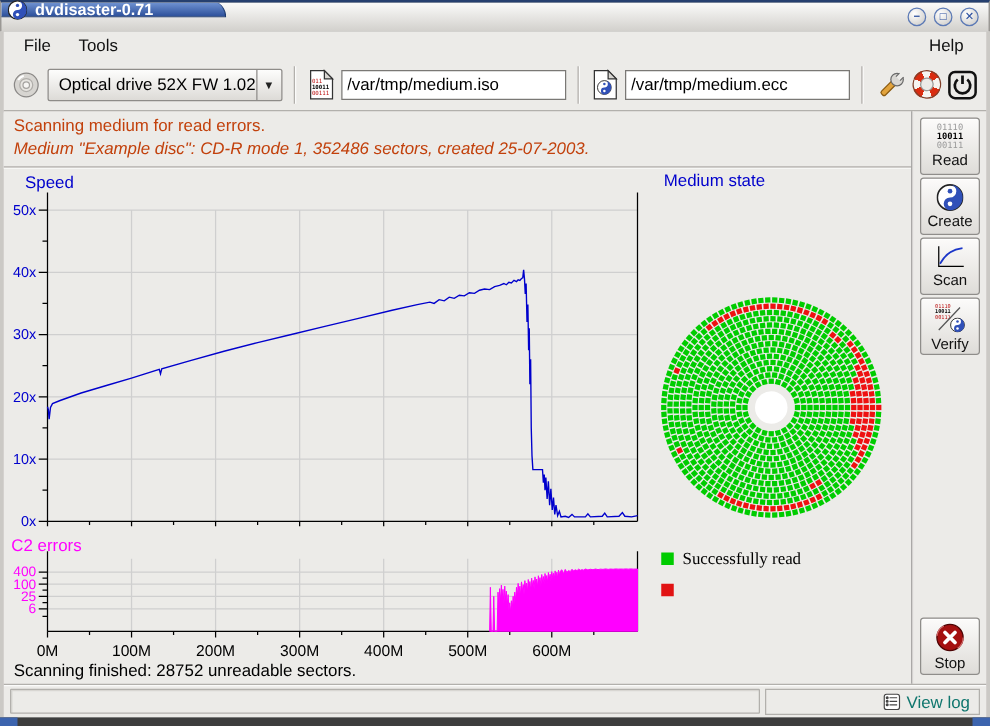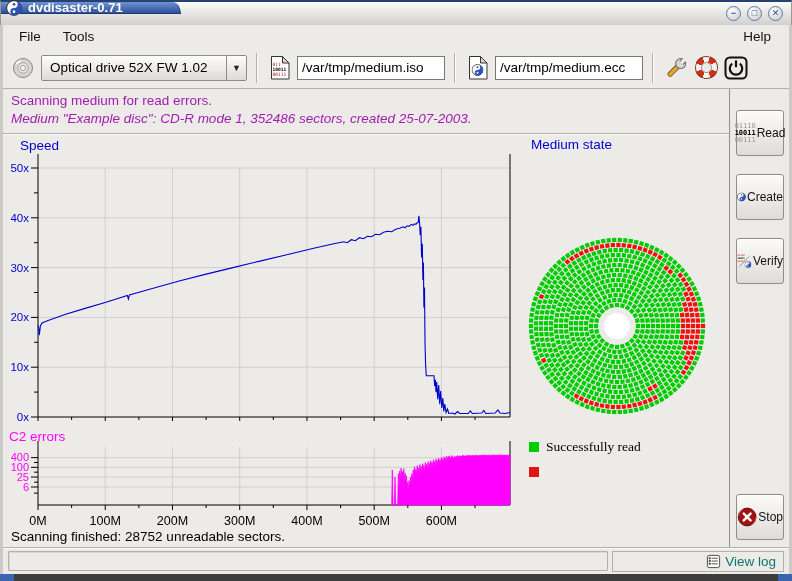--- a/index.html
+++ b/index.html
@@ -41,52 +41,52 @@
     padding:0 6px; border-bottom:1px solid #b2b0ac; }
   .tool-btn { width:28px; height:28px; background:none; border:none; display:flex;
     align-items:center; justify-content:center; }
   .combo { width:206px; height:26px; display:flex; align-items:center;
     background:linear-gradient(#fdfdfc,#dddbd7); border:1px solid #8e8c89; border-radius:2px;
     font-size:13.5px; color:#000; }
   .combo-label { flex:1; padding-left:8px; white-space:nowrap; overflow:hidden; }
   .combo-arrow { width:20px; align-self:stretch; border-left:1px solid #8e8c89;
     display:flex; align-items:center; justify-content:center; font-size:9px; color:#222; }
   .tsep { width:2px; height:30px; border-left:1px solid #b2b0ac; border-right:1px solid #fbfbfa; margin:0 5px; }
-  .entry { width:148px; height:23px; border:1px solid #7a7875; background:#fff;
+  .entry { width:180px; height:23px; border:1px solid #7a7875; background:#fff;
     font-family:"Liberation Sans","DejaVu Sans",sans-serif; font-size:13.5px; padding:11px 4px; color:#000; }
   .tool-icon { width:26px; height:28px; display:flex; align-items:center; justify-content:center; }
   .lifebuoy { width:23px; height:23px; border-radius:50%; transform:rotate(18deg);
     background:conic-gradient(#d92c10 0 40deg,#f6f4f0 40deg 95deg,#d92c10 95deg 140deg,#f6f4f0 140deg 185deg,#d92c10 185deg 230deg,#f6f4f0 230deg 275deg,#d92c10 275deg 320deg,#f6f4f0 320deg 360deg);
     box-shadow:inset 0 0 0 1px #82402a; position:relative; }
   .lifebuoy::after { content:""; position:absolute; inset:7px; border-radius:50%;
     background:#ecebe8; box-shadow:0 0 0 1px #9a9a98; }
 
   
   .main { flex:1; display:flex; min-height:0; }
   .content { flex:1; display:flex; flex-direction:column; min-width:0; }
-  .headline { height:45px; flex:none; padding:3px 0 0 8px; font-size:13.5px; color:#a21caf;
+  .headline { height:45px; flex:none; padding:3px 0 0 8px; font-size:13.5px; color:#c2410c;
     line-height:18px; border-bottom:1px solid #b2b0ac; box-shadow:0 1px 0 #fbfbfa; }
   .headline .italic { font-style:italic; }
   .charts-area { height:394px; flex:none; position:relative; }
   #charts-svg { position:absolute; left:0; top:0; }
   .medium-state-label { position:absolute; left:528px; top:3px; color:#0000cc; font-size:13.5px; }
   #disc-svg { position:absolute; left:514px; top:92px; }
   .legend { position:absolute; left:526px; top:305px; }
   .legend-row { display:flex; align-items:center; gap:7px; height:16px; margin-bottom:9px;
     font-size:13.5px; color:#000;font-family:Liberation Serif, serif; }
   .legend-swatch { width:10px; height:10px; flex:none; }
   .status-line { flex:1; font-size:13.5px; color:#000; padding:1px 0 0 8px; }
 
   
   .sidebar { width:60px; flex:none; border-left:2px groove #e8e6e3; display:flex;
     flex-direction:column; align-items:center; padding-top:5px; gap:2px; }
   .side-btn { width:48px; height:46px; border:1px solid #8f8d8a; border-radius:3px;
     background:linear-gradient(#fcfbfa,#dedcd8); box-shadow:inset 0 1px 0 #fff;
-    display:flex; flex-direction:row; align-items:center; justify-content:center;
-    font-size:12px; color:#111; gap:1px;margin-top:16px; }
+    display:flex; flex-direction:column; align-items:center; justify-content:center;
+    font-size:12px; color:#111; gap:1px; }
   .bin-rows { font-family:"DejaVu Sans Mono","Liberation Mono",monospace; font-size:7px;
     line-height:7px; color:#999; text-align:center; }
   .bin-rows .mid { color:#000; font-weight:bold; }
   .side-spacer { flex:1; }
   .stop-btn { margin-bottom:7px; }
 
   
   .footer { height:27px; flex:none; border-top:1px solid #b2b0ac; box-shadow:0 1px 0 #fbfbfa inset;
     display:flex; align-items:center; padding:3px 5px; gap:4px; }
   .status-frame { flex:1; height:20px; border:1px solid #b2b0ac; border-radius:1px;
@@ -1165,20 +1165,27 @@
           </span>
           <span>Read</span>
         </button>
         <button class="side-btn">
           <svg width="22" height="22" viewBox="0 0 20 20">
               <use href="#yy"></use>
             </svg>
           <span>Create</span>
         </button>
         <button class="side-btn">
+          <svg width="26" height="21" viewBox="0 0 26 21">
+            <path d="M4 2 V18 H24" fill="none" stroke="#000"></path>
+            <path d="M5 16 C10 7 16 4.5 23 3.5" fill="none" stroke="#1a35c8" stroke-width="1.4"></path>
+          </svg>
+          <span>Scan</span>
+        </button>
+        <button class="side-btn">
           <svg width="26" height="26" viewBox="0 0 26 26">
             <text x="1" y="5" font-size="4.2" font-family="DejaVu Sans Mono,monospace" fill="#bb1111">01110</text>
             <text x="1" y="9.6" font-size="4.2" font-family="DejaVu Sans Mono,monospace" font-weight="bold" fill="#000">10011</text>
             <text x="1" y="14.2" font-size="4.2" font-family="DejaVu Sans Mono,monospace" fill="#bb1111">00111</text>
             <line x1="4" y1="23" x2="21" y2="5" stroke="#555"></line>
             <use href="#yy" x="13" y="13" width="12" height="12"></use>
           </svg>
           <span>Verify</span>
         </button>
         <span class="side-spacer"></span>

